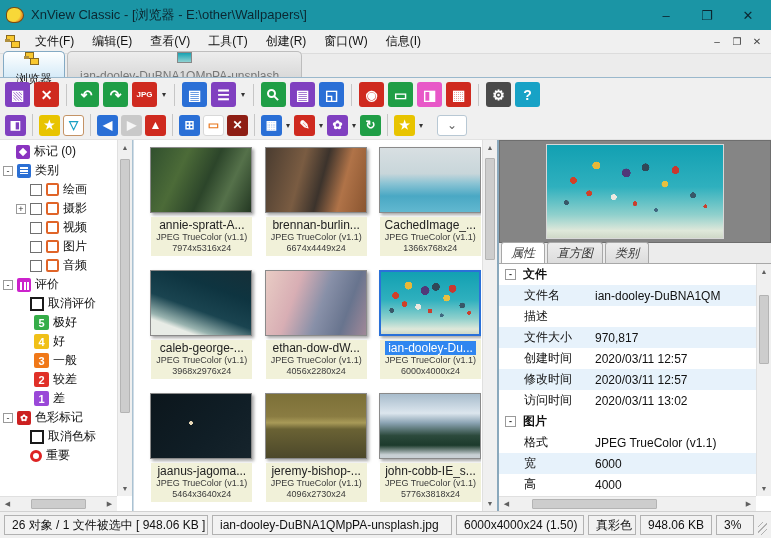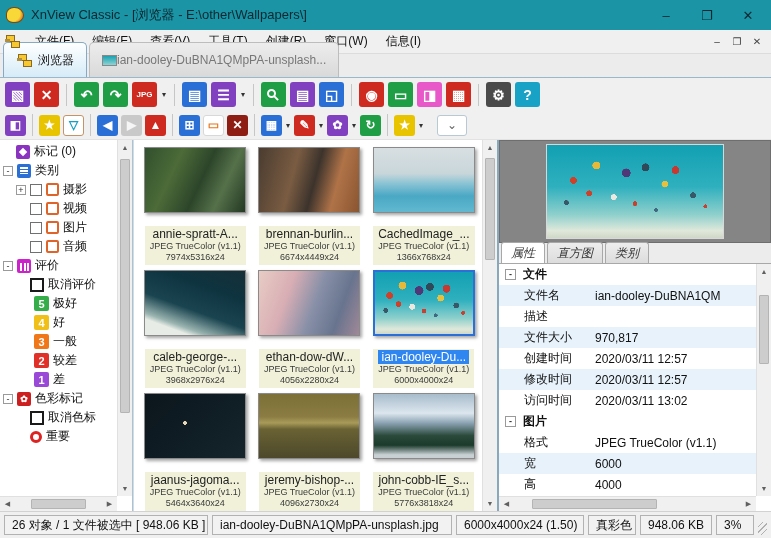--- a/index.html
+++ b/index.html
@@ -18,22 +18,22 @@
   .menubar { height:24px; background:#f0f0f0; border-bottom:1px solid #dcdcdc; display:flex; align-items:center; padding:0 4px; }
   .tree-ico { width:14px; height:13px; position:relative; margin:0 6px 0 2px; flex:0 0 auto; }
   .tree-ico::before { content:""; position:absolute; left:0; top:0; width:7px; height:5px; background:#f8c830; border:1px solid #8a6a20; }
   .tree-ico::after  { content:""; position:absolute; right:0; bottom:0; width:7px; height:5px; background:#f8c830; border:1px solid #8a6a20; box-shadow:-8px -4px 0 -2px #b09040; }
   .menu-item { padding:4px 9px; white-space:nowrap; }
   .menubar .spacer { flex:1; }
   .mdibtn { width:20px; height:18px; display:flex; align-items:center; justify-content:center; color:#444; font-size:10px; border:1px solid transparent; }
 
   
   .tabbar { height:24px; background:#ececec; display:flex; align-items:flex-end; padding:0 3px; border-bottom:1px solid #9ab8cc; }
-  .tab { height:35px; display:flex; align-items:center; padding:0 12px; border:1px solid #84aac4; border-bottom:none;
-         border-radius:5px 5px 0 0; background:linear-gradient(#feffff,#d6ebf8); white-space:nowrap; }
+  .tab { height:26px; display:flex; align-items:center; gap:6px; padding:0 12px; border:1px solid #84aac4; border-bottom:none;
+         border-radius:5px 5px 0 0; background:linear-gradient(#feffff,#d6ebf8); white-space:nowrap;flex-direction:column; }
   .tab.inactive { background:linear-gradient(#ededed,#d9d9d9); color:#777; border-color:#bdbdbd; margin-left:2px; max-width:290px; overflow:hidden; }
   .mini-thumb { width:15px; height:11px; background:linear-gradient(#18a2b2,#8fd2d2); border:1px solid #888; flex:0 0 auto; }
 
   
   .toolbar1 { height:33px; display:flex; align-items:center; padding:0 5px; gap:4px; background:#f0f0f0; }
   .toolbar2 { height:29px; display:flex; align-items:center; padding:0 5px; gap:3px; background:#f0f0f0; border-bottom:1px solid #e2e2e2; }
   .tb { width:25px; height:25px; border-radius:3px; display:flex; align-items:center; justify-content:center;
         color:#fff; font-weight:bold; font-size:14px; line-height:1; flex:0 0 auto; }
   .toolbar2 .tb { width:21px; height:21px; font-size:12px; }
   .tb.jpg { font-size:8px; letter-spacing:0; }
@@ -84,21 +84,21 @@
   .sb.h { height:15px; flex-direction:row; border-top:1px solid #e0e0e0; }
   .sb.v .arrow { height:15px; }
   .side-v { right:0; top:0; bottom:15px; }
   .side-v .thumb { left:2px; right:2px; top:4px; height:78%; }
   .side-h { left:0; bottom:0; right:15px; }
   .side-h .thumb { top:2px; bottom:2px; left:16px; right:16px; }
 
   
   .thumbs { flex:1; position:relative; background:#fff; border-left:1px solid #d0dce6; }
   .grid { position:absolute; inset:2px 16px 0 4px; display:grid; grid-template-columns:repeat(3,1fr); grid-auto-rows:123px; padding-top:5px; overflow:hidden; }
-  .cell { display:flex; flex-direction:column; align-items:center;gap:9px; }
+  .cell { display:flex; flex-direction:column; align-items:flex-end; }
   .timg { width:102px; height:66px; border:1px solid #8a8a8a; box-shadow:2px 2px 3px rgba(0,0,0,.35); flex:0 0 auto; }
   .cell.selected .timg { border:2px solid #2a70d8; box-shadow:2px 2px 3px rgba(0,0,0,.35); }
   .tlabel { margin-top:4px; background:#f1f1d9; padding:1px 5px 2px; text-align:center; line-height:1.2; max-width:116px; }
   .tname { font-size:12px; color:#222; white-space:nowrap; overflow:hidden; }
   .cell.selected .tname { background:#2f86f0; color:#fff; padding:0 2px; }
   .tmeta { font-size:9px; color:#3a3a3a; white-space:nowrap; }
   .thumbs-v { right:0; top:0; bottom:0; }
   .thumbs-v .thumb { left:2px; right:2px; top:3px; height:30%; }
 
   
@@ -251,20 +251,25 @@
     <div class="treearea">
       <div class="trow root" style="padding-left:16px">
         <span class="ic ic-tag"></span>
         <span>标记 (0)</span>
       </div>
       <div class="trow root">
         <span class="exp">-</span>
         <span class="ic ic-cat"></span>
         <span>类别</span>
       </div>
+      <div class="trow child">
+        <span class="cb"></span>
+        <span class="ic-folder"></span>
+        <span>绘画</span>
+      </div>
       <div class="trow child" style="padding-left:16px">
         <span class="exp">+</span>
         <span class="cb"></span>
         <span class="ic-folder"></span>
         <span>摄影</span>
       </div>
       <div class="trow child">
         <span class="cb"></span>
         <span class="ic-folder"></span>
         <span>视频</span>

